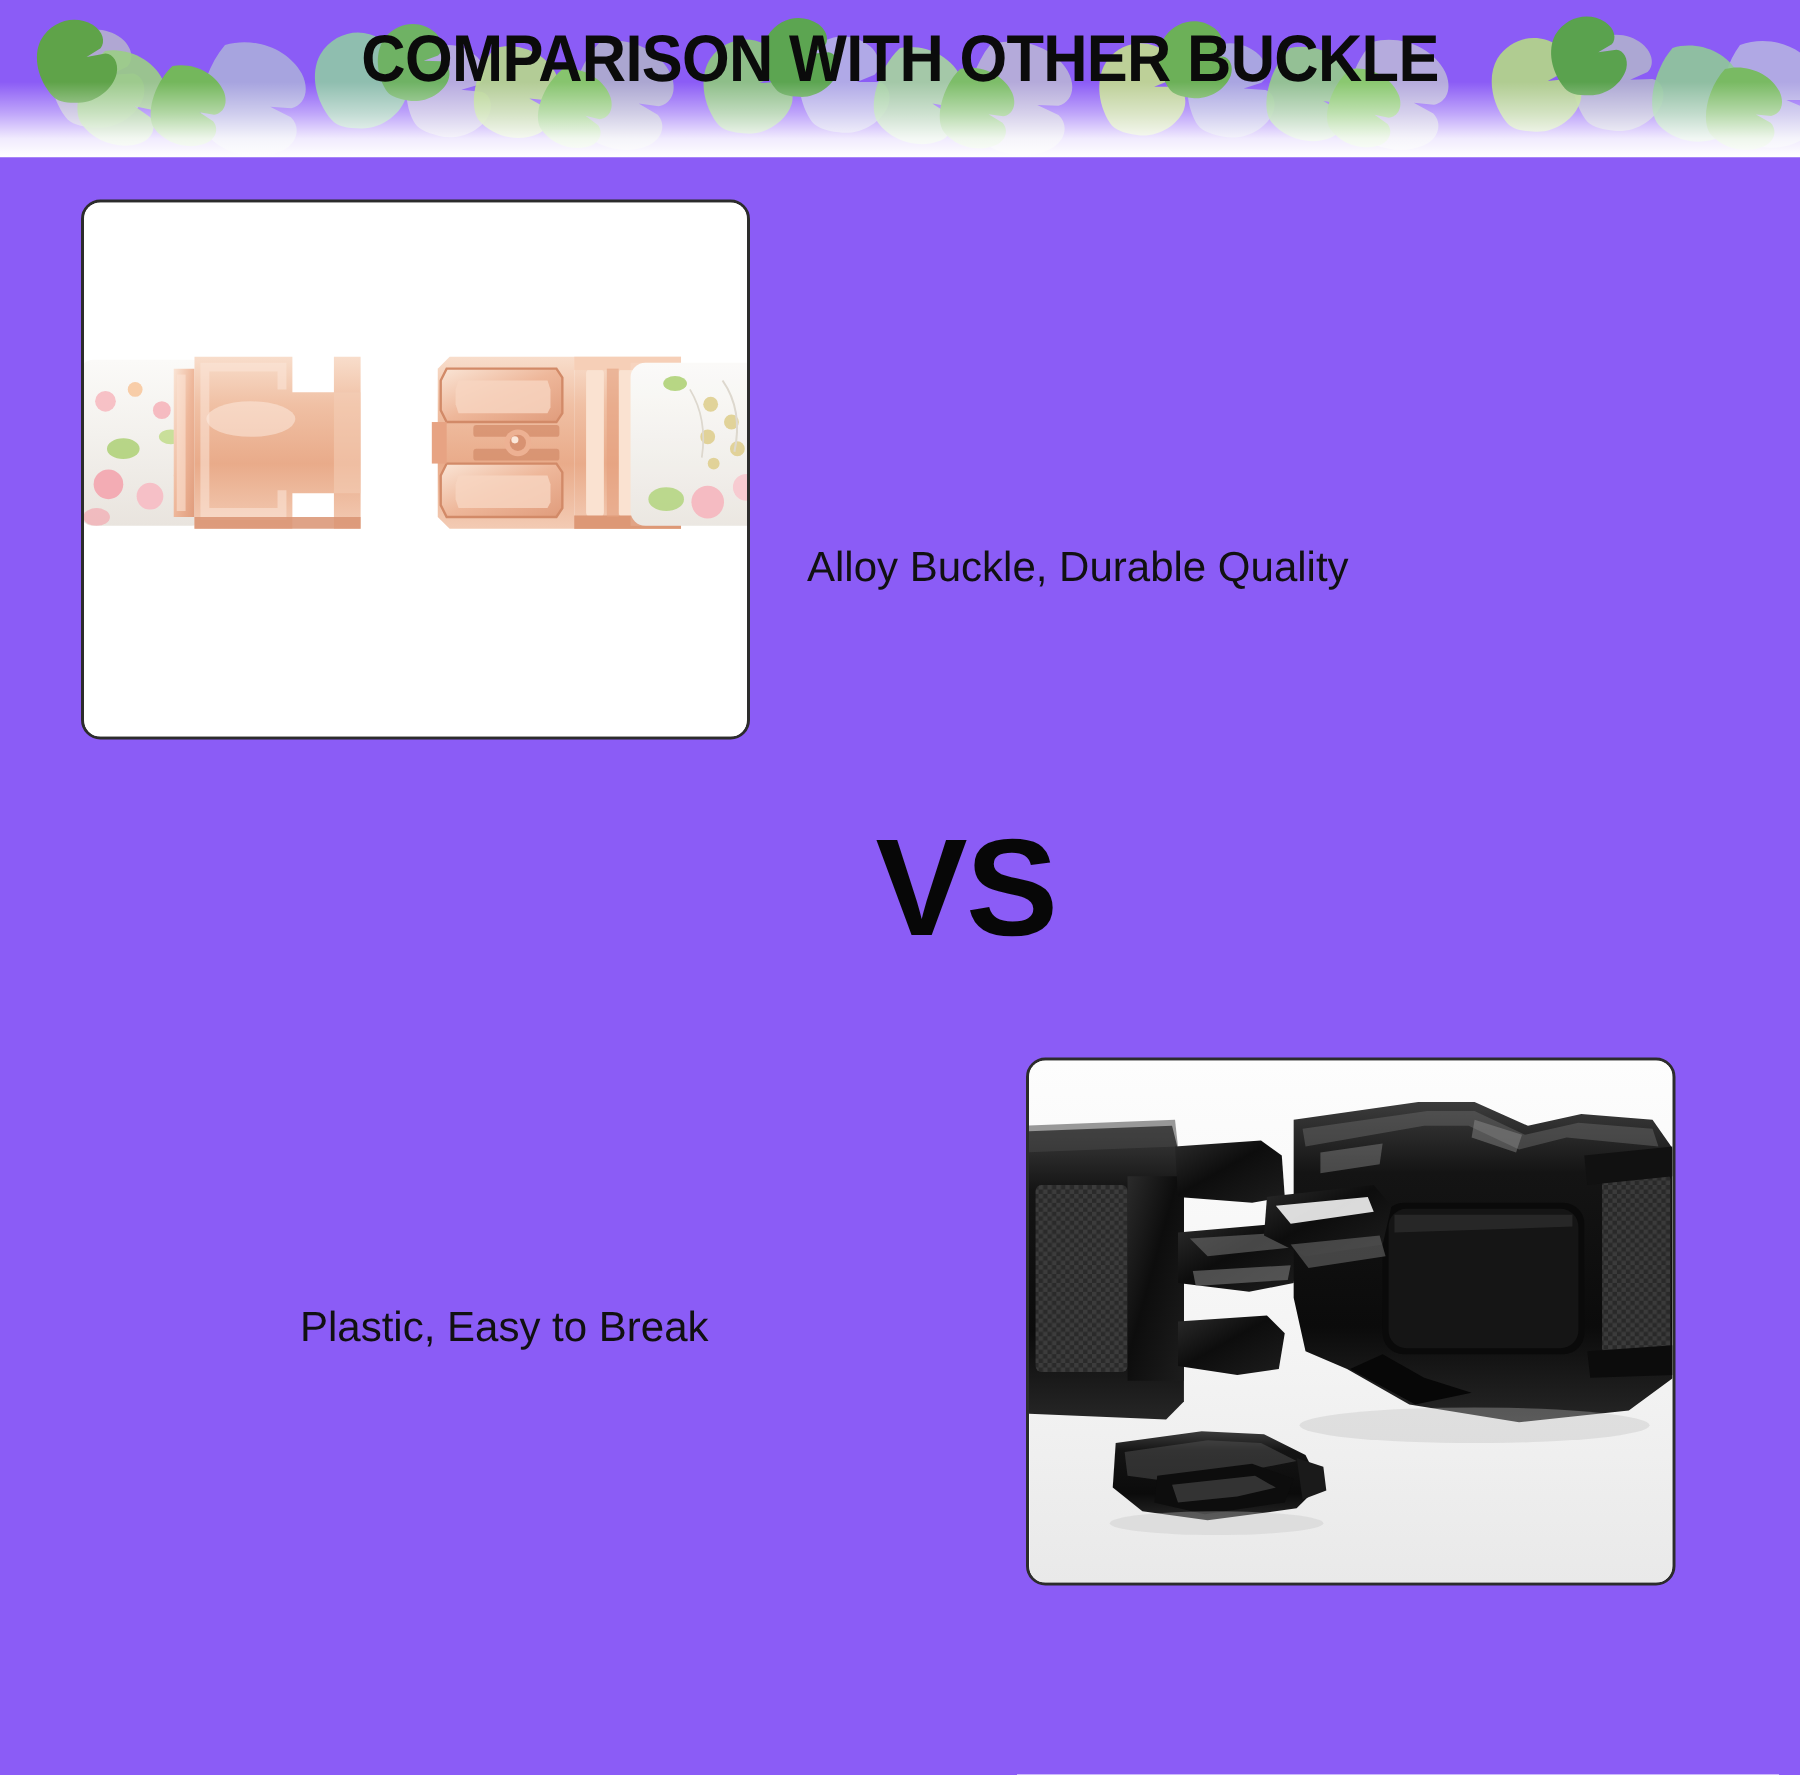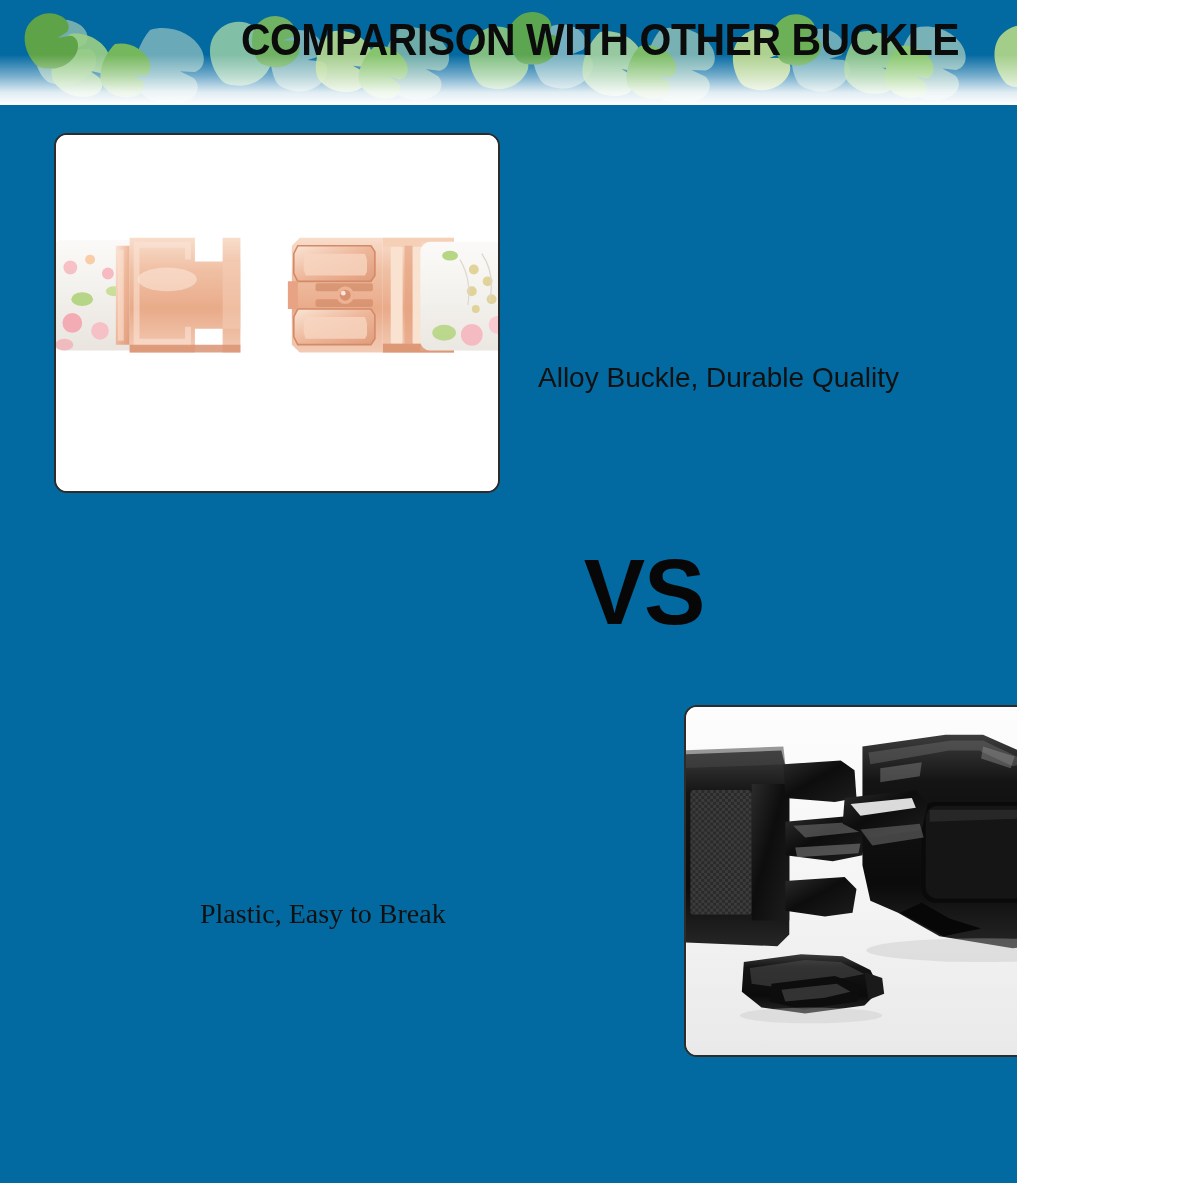--- a/index.html
+++ b/index.html
@@ -6,23 +6,23 @@
   html, body {
     margin: 0;
     padding: 0;
     background: #ffffff;
   }
   body {
     font-family: "Liberation Sans", sans-serif;
   }
   #page {
     position: relative;
-    width: 1017px;
+    width: 1200px;
     height: 1183px;
-    background: #0369a1;
+    background: #8b5cf6;
     overflow: hidden;
   }
 
   
   #header-band {
     position: absolute;
     left: 0;
     top: 0;
     width: 1200px;
     height: 105px;
@@ -103,22 +103,21 @@
     line-height: 40px;
     color: #111111;
     white-space: nowrap;
   }
   #caption-alloy {
     left: 538px;
     top: 358px;
   }
   #caption-plastic {
     left: 200px;
-    top: 894px;
-    font-family: Liberation Serif, serif;
+    top: 865px;
   }
   #vs-label {
     position: absolute;
     left: 0;
     top: 544px;
     width: 1200px;
     text-align: center;
     font-family: "Liberation Sans", sans-serif;
     font-size: 92px;
     line-height: 96px;

